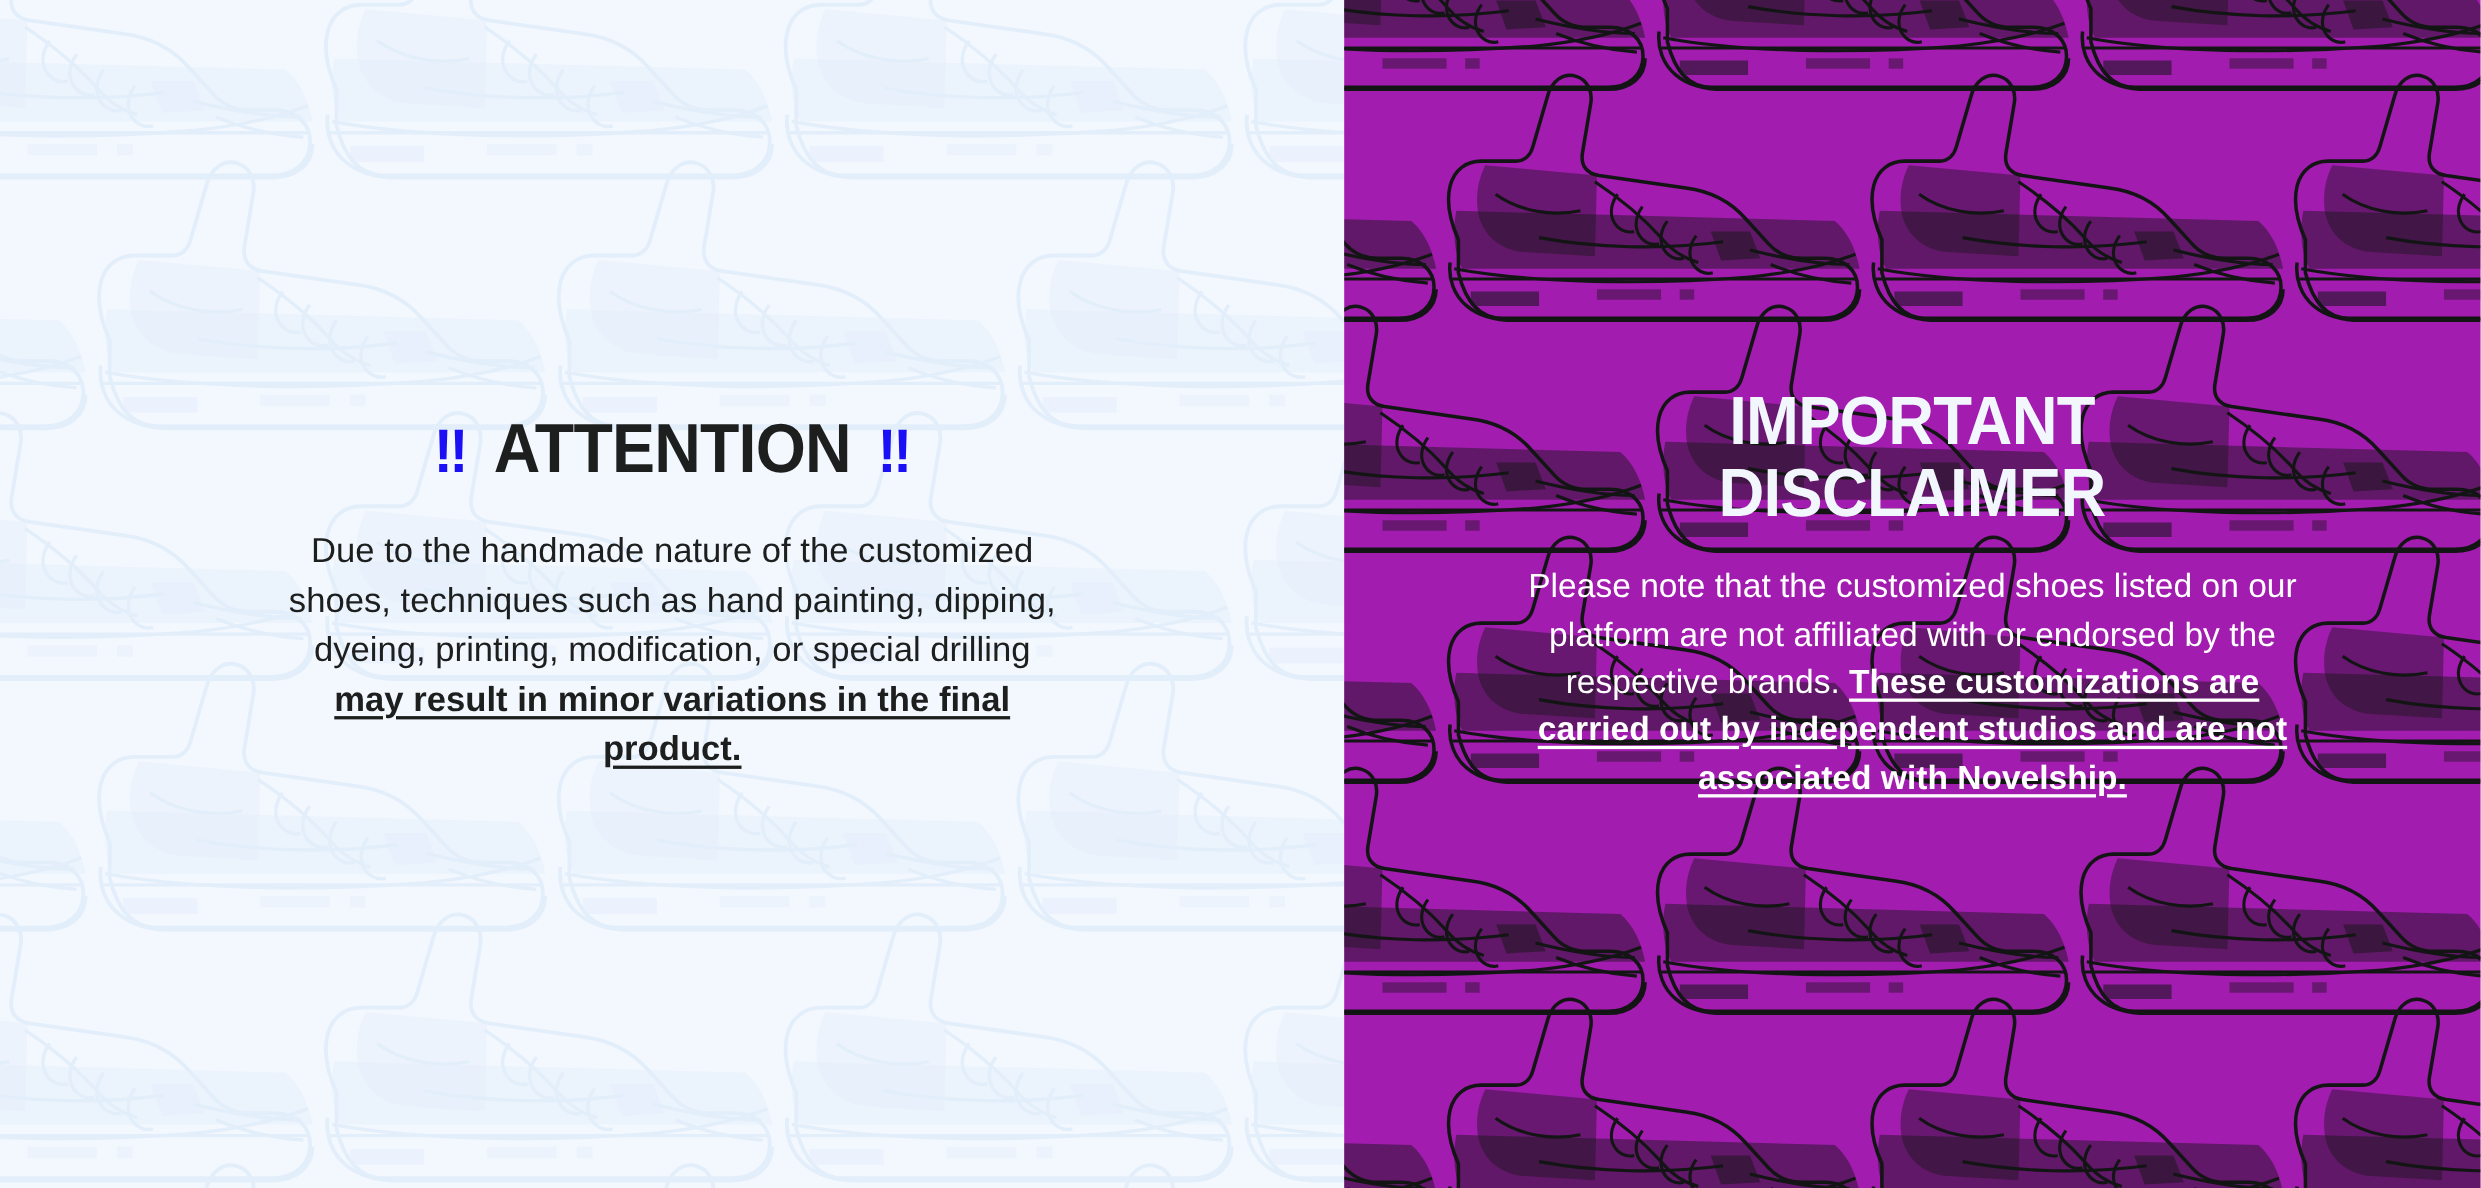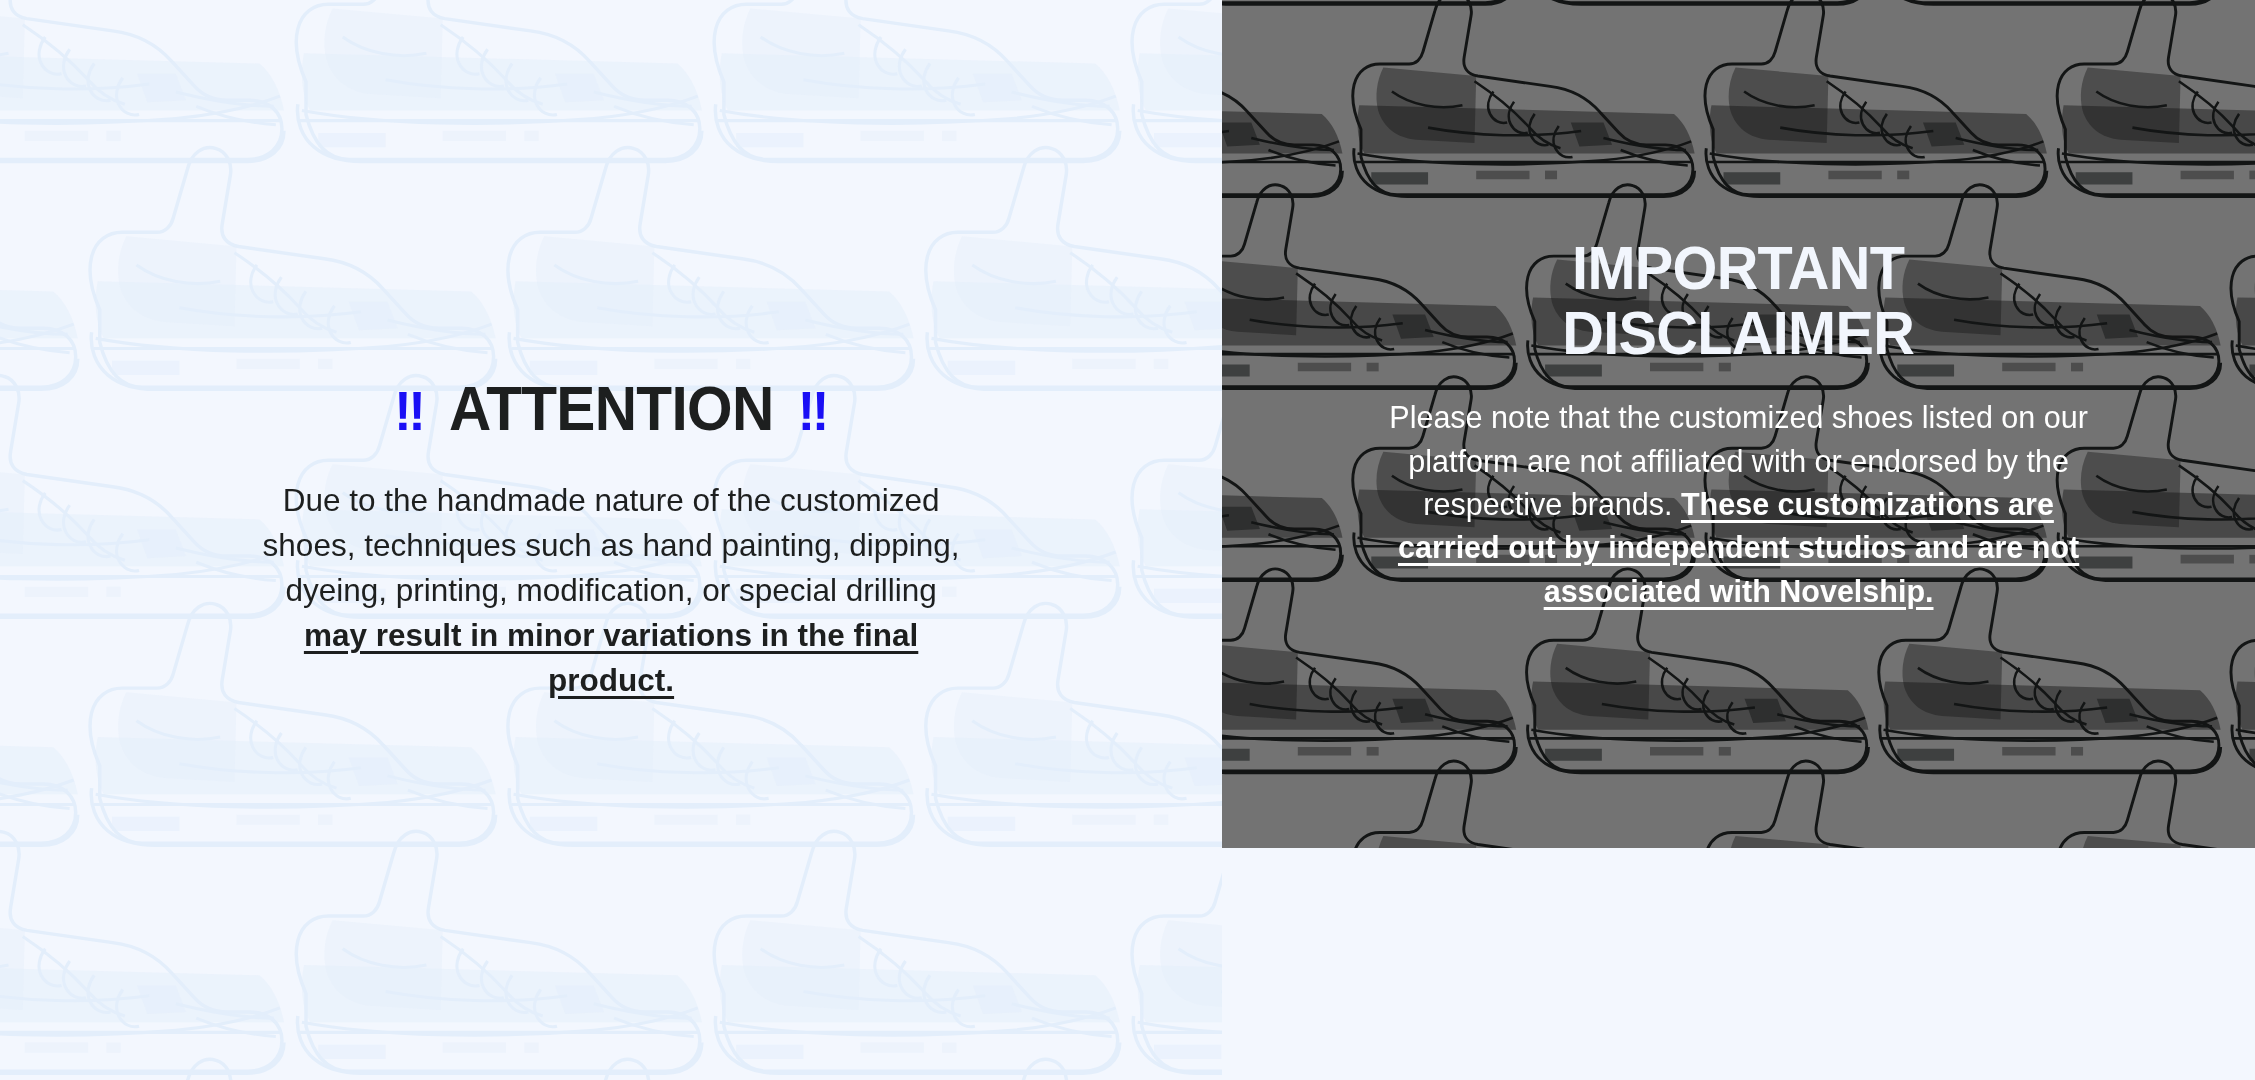--- a/index.html
+++ b/index.html
@@ -6,21 +6,21 @@
   body{
     width:2255px;height:1080px;overflow:hidden;
     font-family:"Liberation Sans",sans-serif;
     background:#F3F7FE;
   }
   .split{display:flex;width:2255px;height:1080px;}
 
   
   .panel{position:relative;overflow:hidden;display:flex;align-items:center;justify-content:center;}
   .panel-light{width:1336px;height:1080px;background:#F3F7FE;}
-  .panel-dark{width:1129px;height:848px;background:#737373;}
+  .panel-dark{width:1129px;height:1080px;background:#a21caf;}
 
   .pattern{position:absolute;inset:0;pointer-events:none;}
   .pattern svg{display:block;width:100%;height:100%;}
 
   .inner{position:relative;z-index:2;width:100%;display:flex;flex-direction:column;align-items:center;}
 
   
   .heading{
     font-weight:900;
     letter-spacing:-0.012em;

